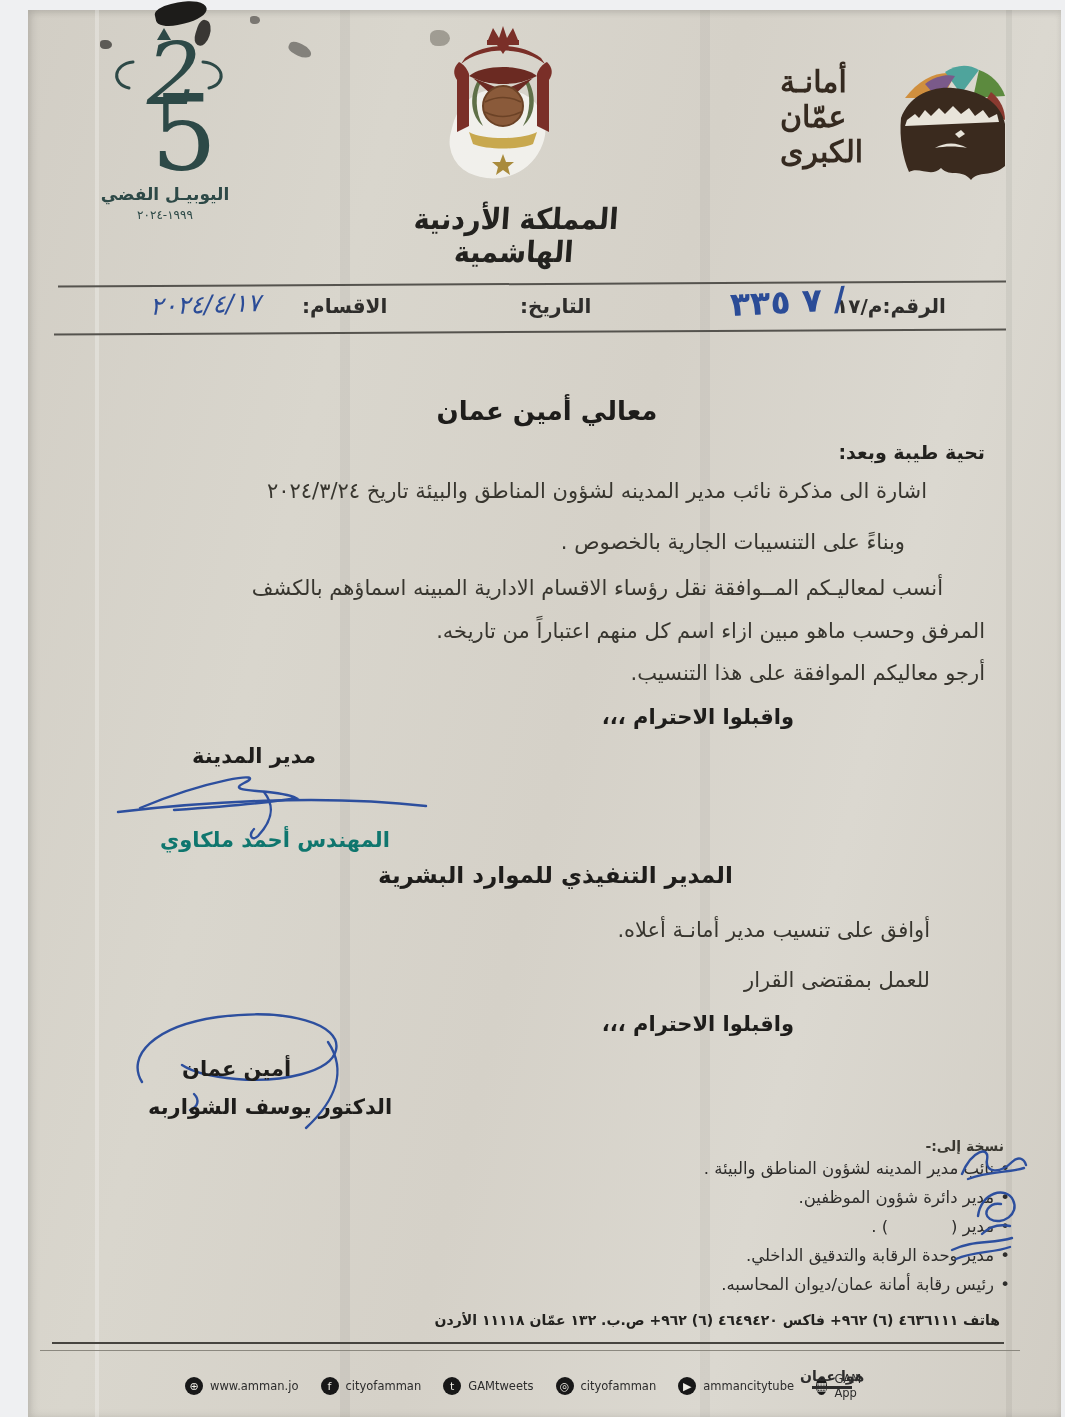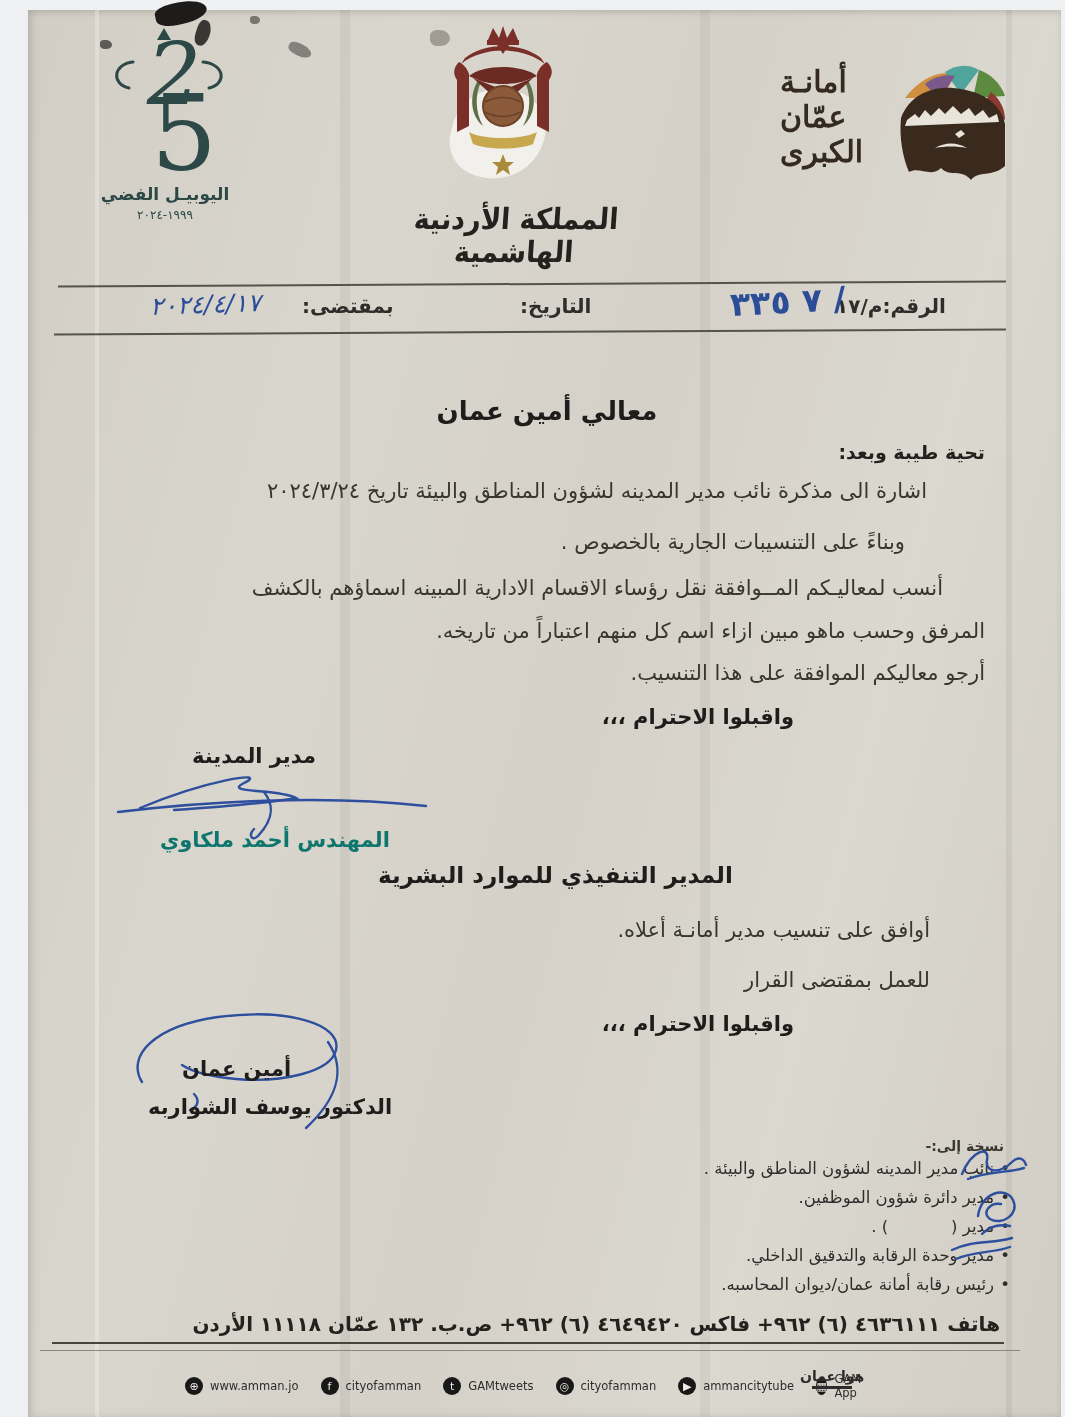--- a/index.html
+++ b/index.html
@@ -110,21 +110,21 @@
       <path d="M40 90 C50 84 62 84 72 90 C62 88 50 88 40 90 Z" fill="#e8e4da"></path>
     </svg>
   </div>
 
   <div class="abs" style="left:58px;top:283px;width:948px;height:2px;background:#55534e;transform:rotate(-0.3deg);"></div>
   <div class="abs" style="left:54px;top:331px;width:952px;height:2px;background:#55534e;transform:rotate(-0.3deg);"></div>
 
   <div class="abs ar b" style="left:836px;top:294px;font-size:20px;">الرقم:م/١٧</div>
   <div class="abs hw b" style="left:730px;top:282px;font-size:33px;transform:rotate(-3deg);">/ ٧  ٣٣٥</div>
   <div class="abs ar b" style="left:520px;top:294px;font-size:20px;">التاريخ:</div>
-  <div class="abs ar b" style="left:302px;top:294px;font-size:20px;">بمقتضى:</div>
+  <div class="abs ar b" style="left:302px;top:294px;font-size:20px;">الاقسام:</div>
   <div class="abs hw" style="left:150px;top:290px;font-size:25px;font-style:italic;transform:rotate(-2deg);">٢٠٢٤/٤/١٧</div>
 
   <div class="abs ar b" style="left:382px;top:396px;width:330px;text-align:center;font-size:26px;color:#1e1d1b;">معالي أمين عمان</div>
 
   <div class="abs ar b" style="right:80px;top:441px;font-size:19px;color:#23221f;">تحية طيبة وبعد:</div>
 
   <div class="abs ar bodyline" style="right:138px;top:479px;">اشارة الى مذكرة نائب مدير المدينه لشؤون المناطق والبيئة  تاريخ ٢٠٢٤/٣/٢٤</div>
   <div class="abs ar bodyline" style="right:160px;top:530px;">وبناءً على التنسيبات الجارية بالخصوص .</div>
   <div class="abs ar bodyline" style="right:122px;top:576px;">أنسب لمعاليـكم المــوافقة نقل رؤساء الاقسام الادارية المبينه اسماؤهم بالكشف</div>
   <div class="abs ar bodyline" style="right:80px;top:661px;">أرجو معاليكم الموافقة على هذا التنسيب.</div>
@@ -168,21 +168,21 @@
   </svg>
   <svg class="abs" style="left:968px;top:1182px;" width="60" height="58" viewBox="0 0 60 58">
     <path class="sigline" d="M10 34 C13 10 38 4 45 18 C52 32 34 44 22 37 C13 31 22 20 33 22"></path>
     <path class="sigline" d="M14 52 C22 44 32 42 42 44"></path>
   </svg>
   <svg class="abs" style="left:948px;top:1232px;" width="66" height="32" viewBox="0 0 66 32">
     <path class="sigline" d="M4 18 C24 8 44 12 64 6"></path>
     <path class="sigline" d="M8 27 C26 19 46 21 62 15"></path>
   </svg>
 
-  <div class="abs ar b" style="right:65px;top:1312px;font-size:20px;color:#23221f;white-space:nowrap;">هاتف ٤٦٣٦١١١ (٦) ٩٦٢+ فاكس ٤٦٤٩٤٢٠ (٦) ٩٦٢+ ص.ب. ١٣٢ عمّان ١١١١٨ الأردن</div>
+  <div class="abs ar b" style="right:65px;top:1312px;font-size:14px;color:#23221f;white-space:nowrap;">هاتف ٤٦٣٦١١١ (٦) ٩٦٢+ فاكس ٤٦٤٩٤٢٠ (٦) ٩٦٢+ ص.ب. ١٣٢ عمّان ١١١١٨ الأردن</div>
   <div class="abs" style="left:52px;top:1342px;width:952px;height:2px;background:#46443f;"></div>
   <div class="abs" style="left:40px;top:1350px;width:980px;height:1px;background:#8b887f;"></div>
 
   <div class="abs" style="left:185px;top:1372px;width:600px;display:flex;align-items:center;gap:22px;">
     <div class="social-item">
       <span class="social-circle">⊕</span>
       <span class="social-label">www.amman.jo</span>
     </div>
     <div class="social-item">
       <span class="social-circle">f</span>

